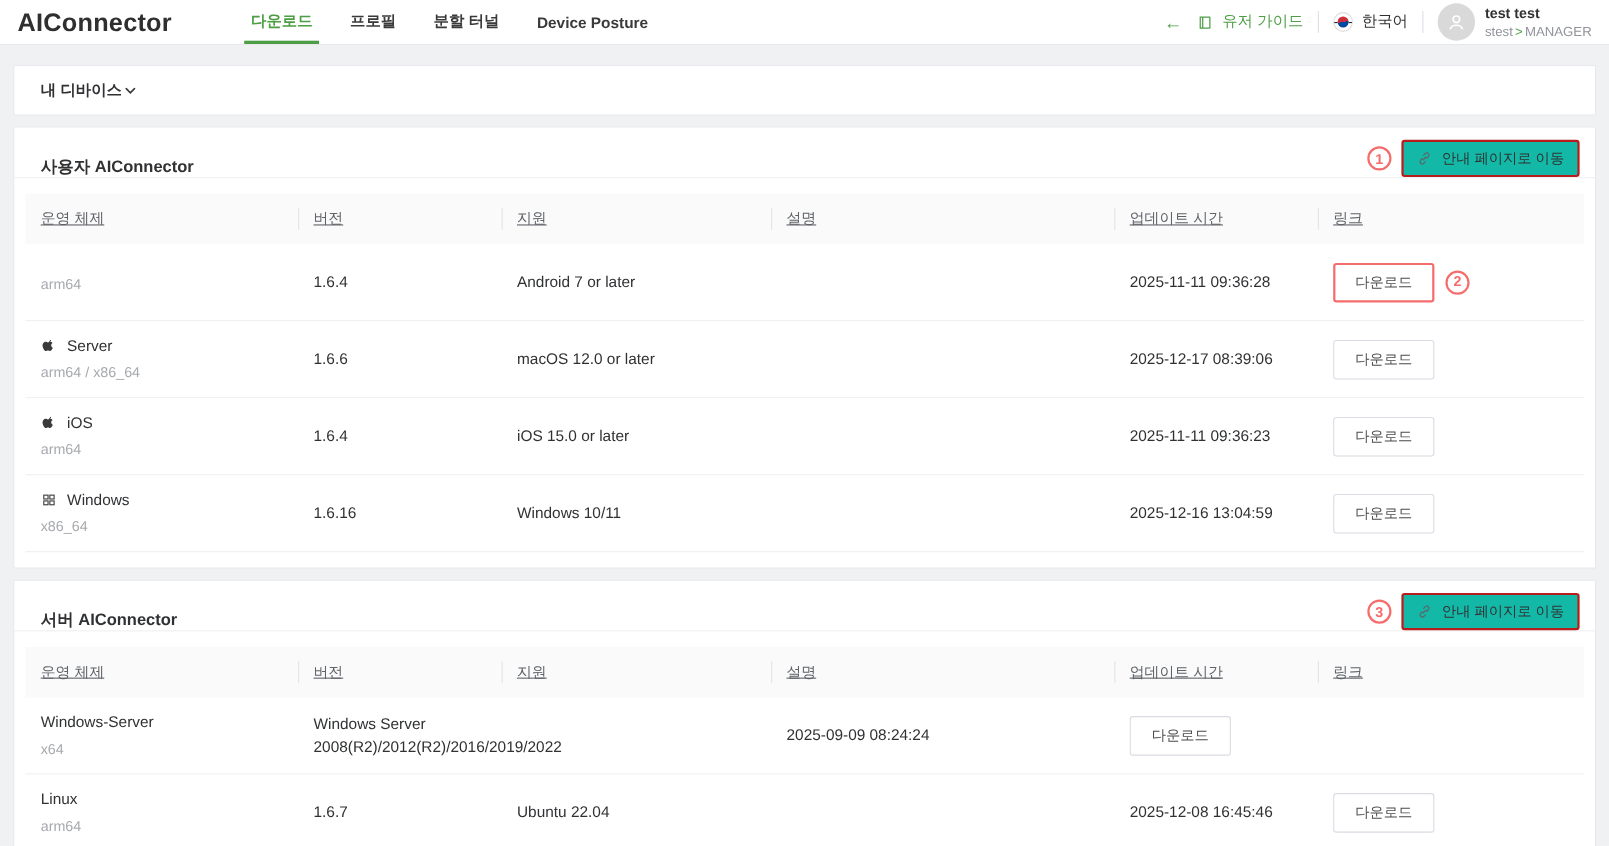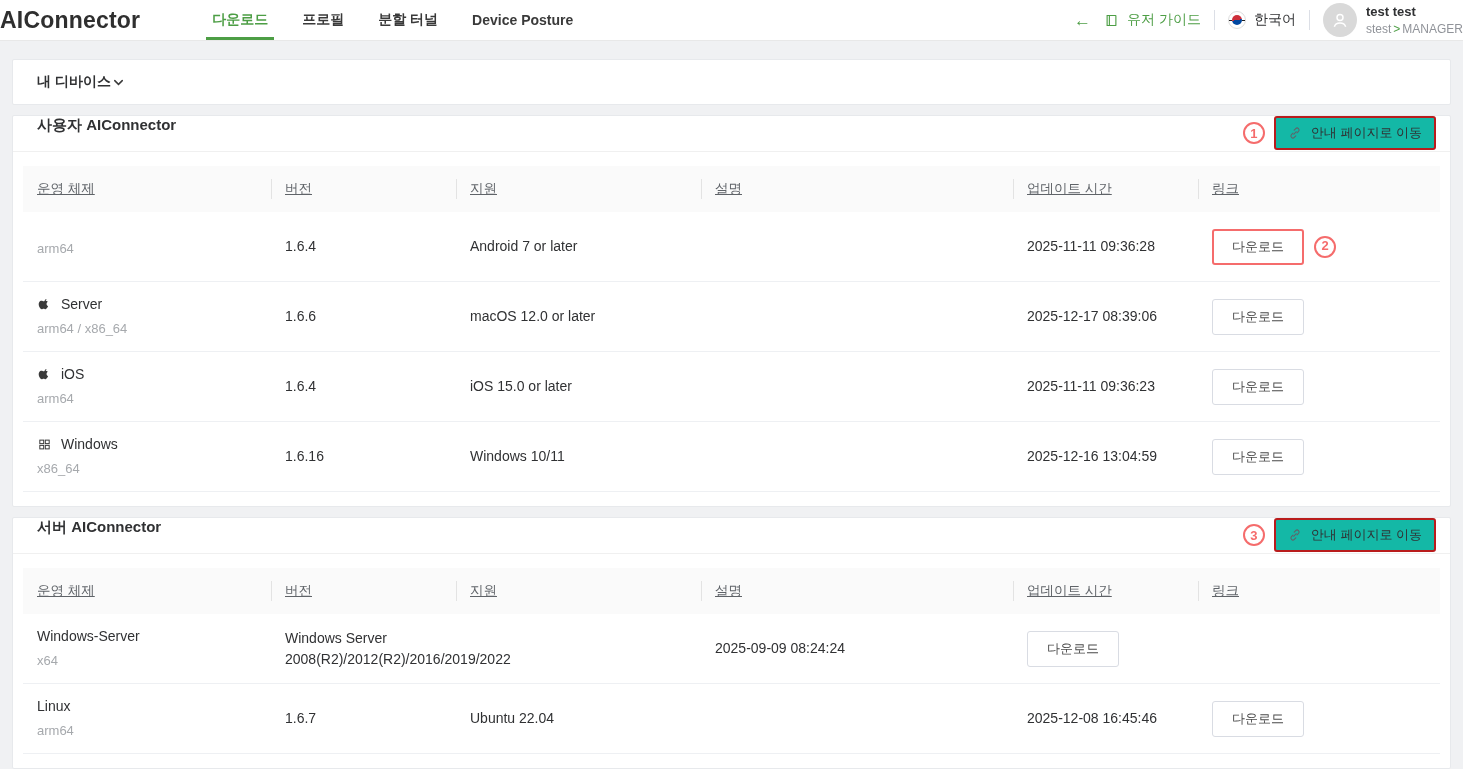--- a/index.html
+++ b/index.html
@@ -5,21 +5,21 @@
   * { box-sizing: border-box; margin: 0; padding: 0; }
   html,body { width:1463px; height:769px; overflow:hidden; }
   body {
     font-family: "Liberation Sans", sans-serif;
     background:#f0f1f3;
     color:#303133;
   }
   
   .topbar{
     height:41px; background:#fff; border-bottom:1px solid #e8e8e8;
-    display:flex; align-items:center; padding:0 0;
+    display:flex; align-items:center; padding:0 16px;
   }
   .brand{ font-size:23px; font-weight:bold; color:#2f2f2f; letter-spacing:.2px; }
   .tabs{ display:flex; margin-left:55px; height:100%; }
   .tab{
     position:relative; display:flex; align-items:center;
     padding:0 17px; font-size:14px; font-weight:600; color:#3a3a3a; cursor:pointer;
   }
   .tab.active{ color:#4d9e45; }
   .tab.active::after{
     content:""; position:absolute; left:11px; right:11px; bottom:0;
@@ -52,21 +52,21 @@
     margin:0 12px; background:#fff; border:1px solid #e7e9ec; border-radius:2px;
   }
   .panel-mydev{
     margin-top:18px; height:46px; display:flex; align-items:center;
     padding:0 18px 0 24px;
   }
   .mydev-title{ font-size:14px; font-weight:bold; color:#303133; }
   .chev{ width:15px; height:15px; color:#3a3a3a; cursor:pointer; }
   .section-panel{ margin-top:10px; }
   .section-head{
-    height:36px; display:flex; align-items:flex-start; justify-content:space-between;
+    height:46px; display:flex; align-items:flex-end; justify-content:space-between;
     padding:0 14px 0 24px; border-bottom:1px solid #f0f0f0;
   }
   .section-title{ font-size:15px; font-weight:bold; color:#303133; }
   .head-right{ display:flex; align-items:center; gap:9px; }
   .ann{
     width:22px; height:22px; border:2px solid #f56c6c; color:#f56c6c; background:#fff;
     border-radius:50%; display:inline-flex; align-items:center; justify-content:center;
     font-size:13px; font-weight:bold; flex:none;
   }
   .guide-btn{

